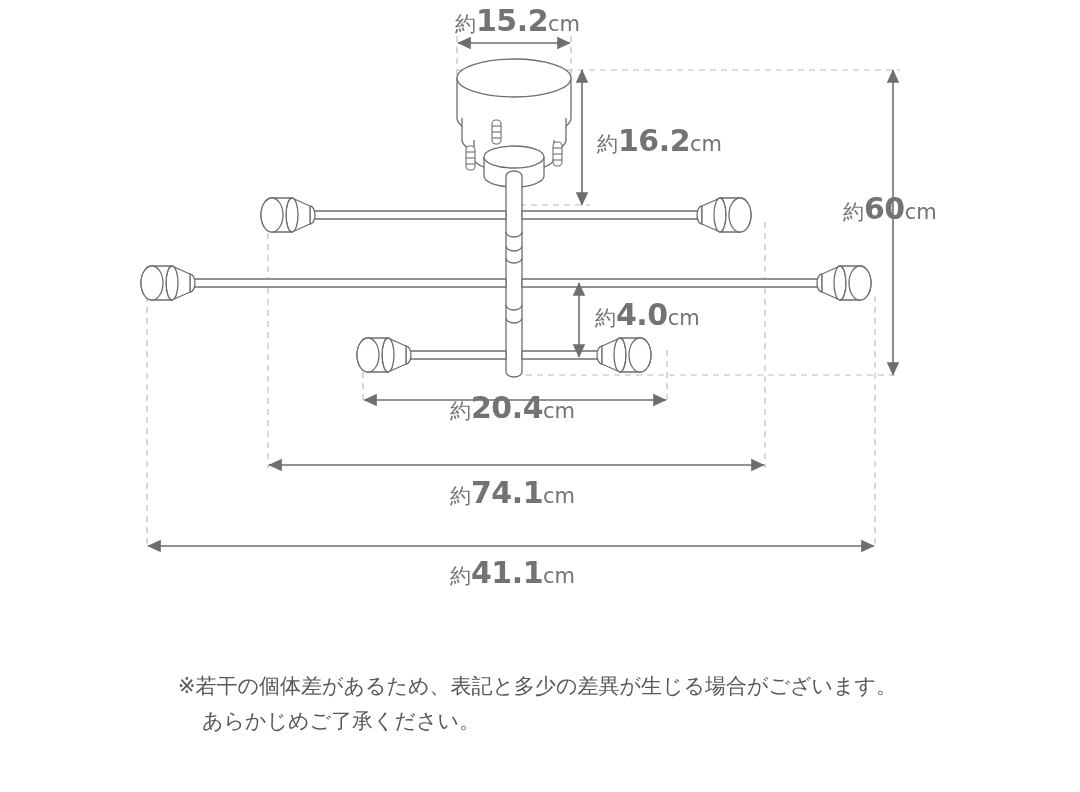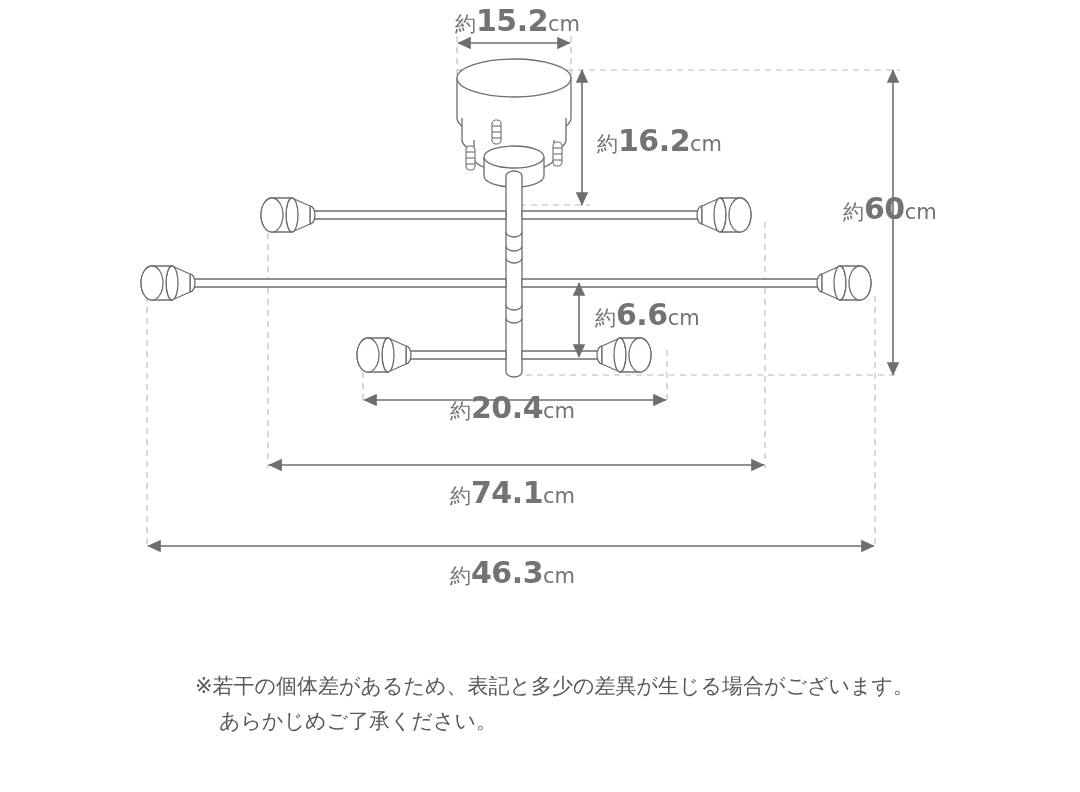--- a/index.html
+++ b/index.html
@@ -49,21 +49,20 @@
     font-size: 21px;
   }
   .note {
     position: absolute;
     left: 178px;
     top: 668px;
     width: 840px;
     font-size: 21px;
     line-height: 1.75;
     color: #58585a;
-    margin-left: 17px;
   }
   .note .line2 {
     display: block;
     padding-left: 24px;
     font-family: Liberation Mono, monospace;
   }
 </style>
 </head>
 <body>
 
@@ -194,33 +193,33 @@
 
   <div class="dim-label" style="left:597px; top:126px;">
     <span class="jp">約</span><span class="num">16.2</span><span class="unit">cm</span>
   </div>
 
   <div class="dim-label" style="left:843px; top:194px;">
     <span class="jp">約</span><span class="num">60</span><span class="unit">cm</span>
   </div>
 
   <div class="dim-label" style="left:595px; top:300px;">
-    <span class="jp">約</span><span class="num">6.6</span><span class="unit">cm</span>
+    <span class="jp">約</span><span class="num">4.0</span><span class="unit">cm</span>
   </div>
 
   <div class="dim-label" style="left:450px; top:393px;">
     <span class="jp">約</span><span class="num">20.4</span><span class="unit">cm</span>
   </div>
 
   <div class="dim-label" style="left:450px; top:478px;">
     <span class="jp">約</span><span class="num">74.1</span><span class="unit">cm</span>
   </div>
 
   <div class="dim-label" style="left:450px; top:558px;">
-    <span class="jp">約</span><span class="num">46.3</span><span class="unit">cm</span>
+    <span class="jp">約</span><span class="num">41.1</span><span class="unit">cm</span>
   </div>
 
   <div class="note">
     <span>※若干の個体差があるため、表記と多少の差異が生じる場合がございます。</span>
     <span class="line2">あらかじめご了承ください。</span>
   </div>
 
 </div>
 
 </body></html>

